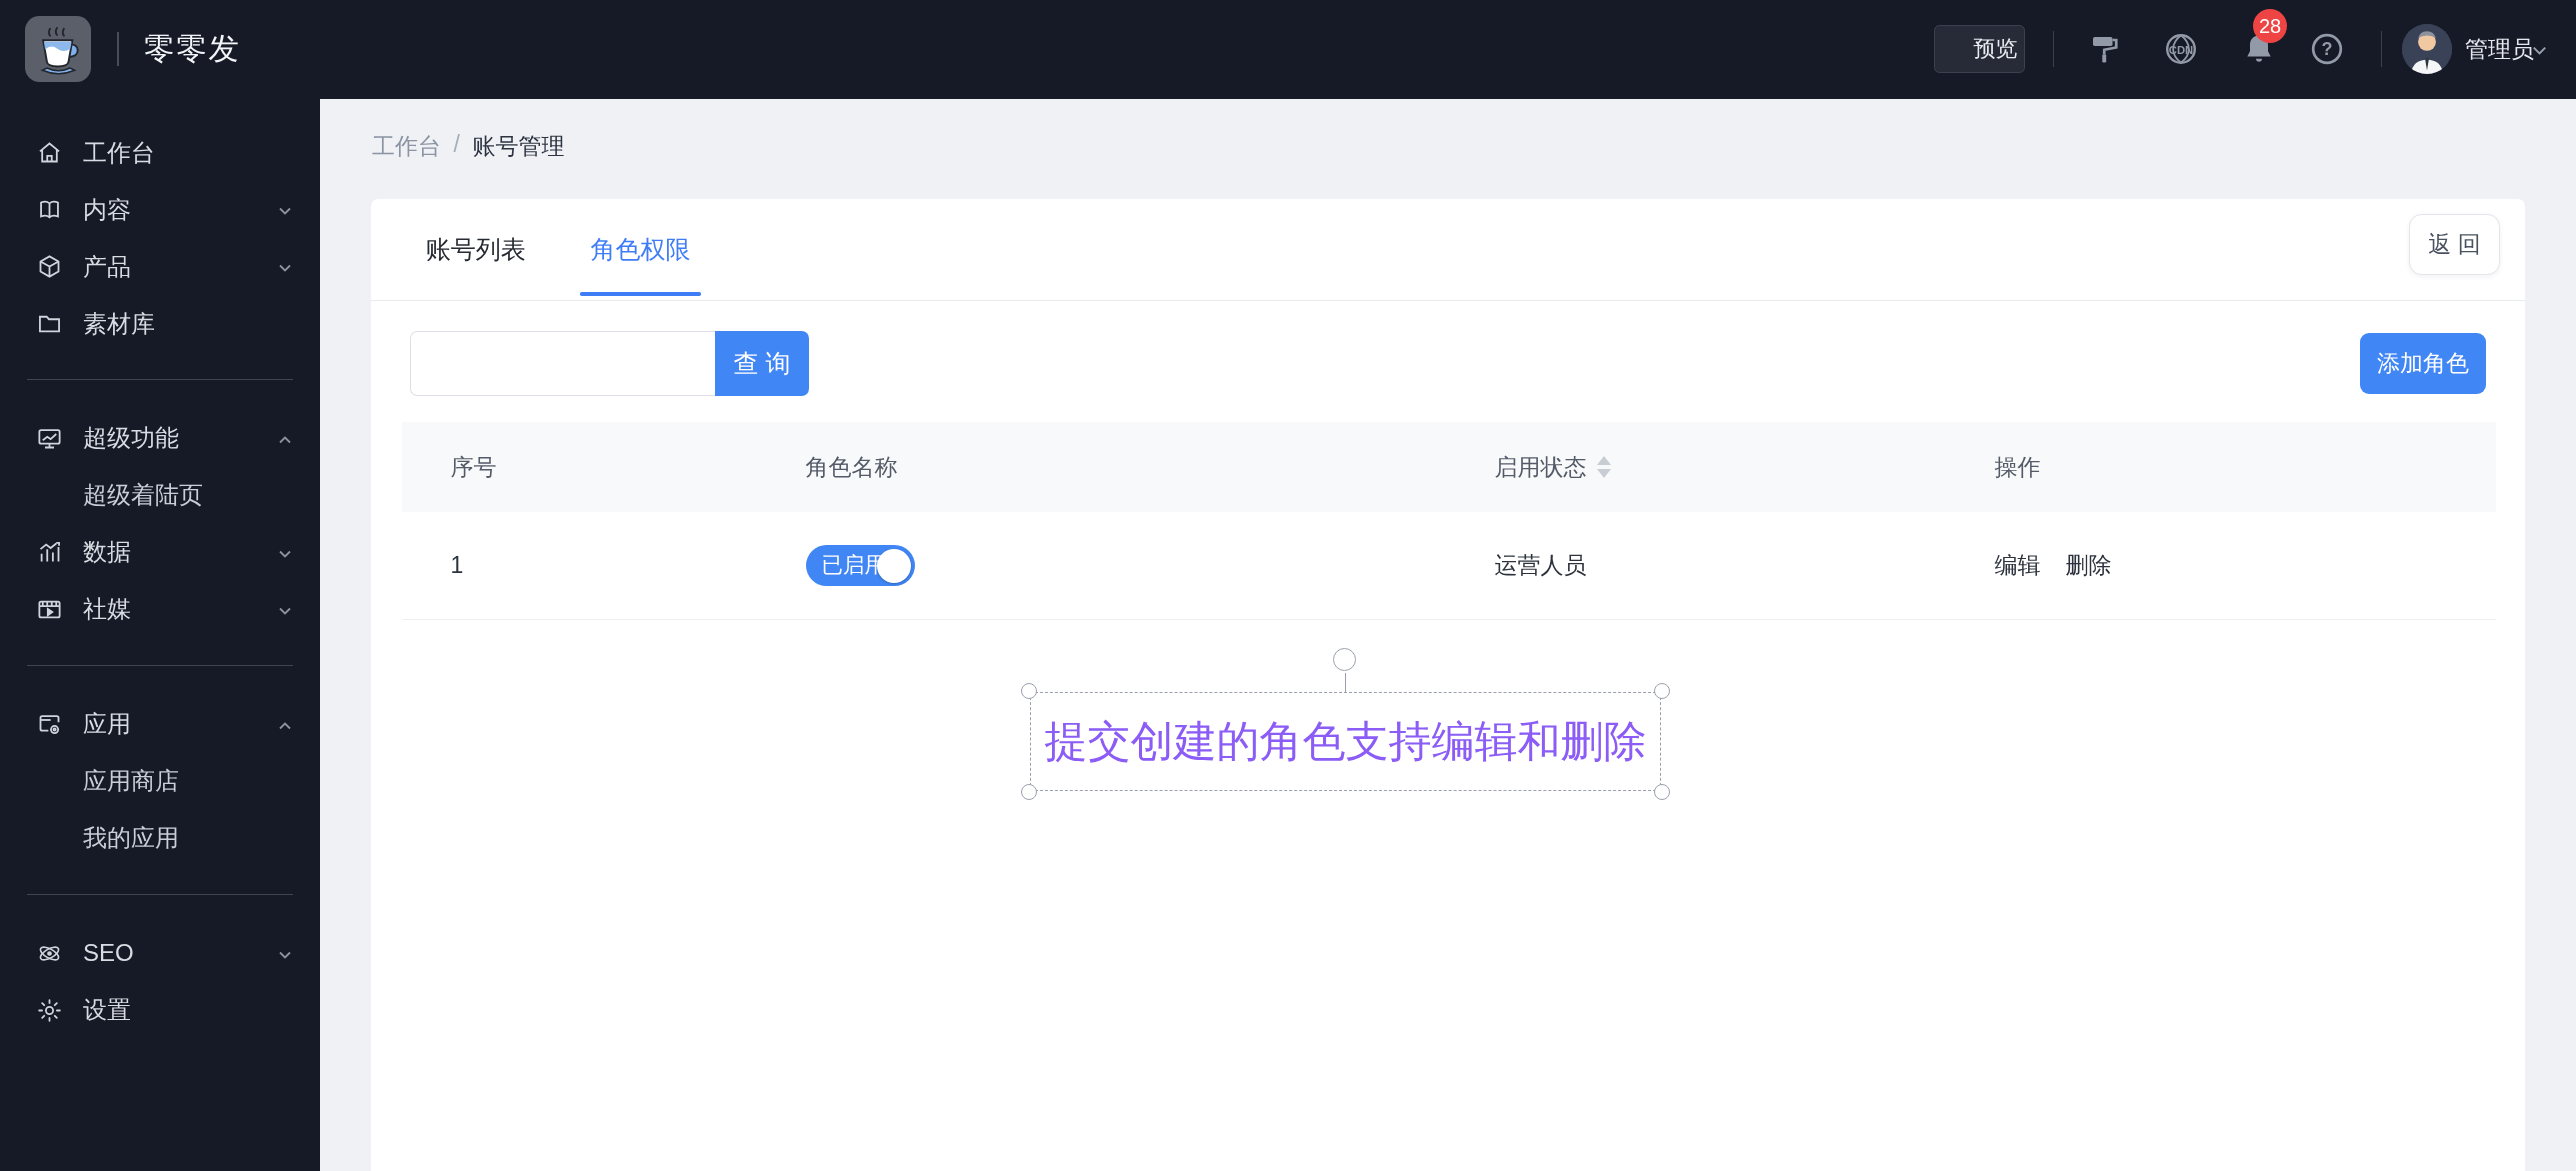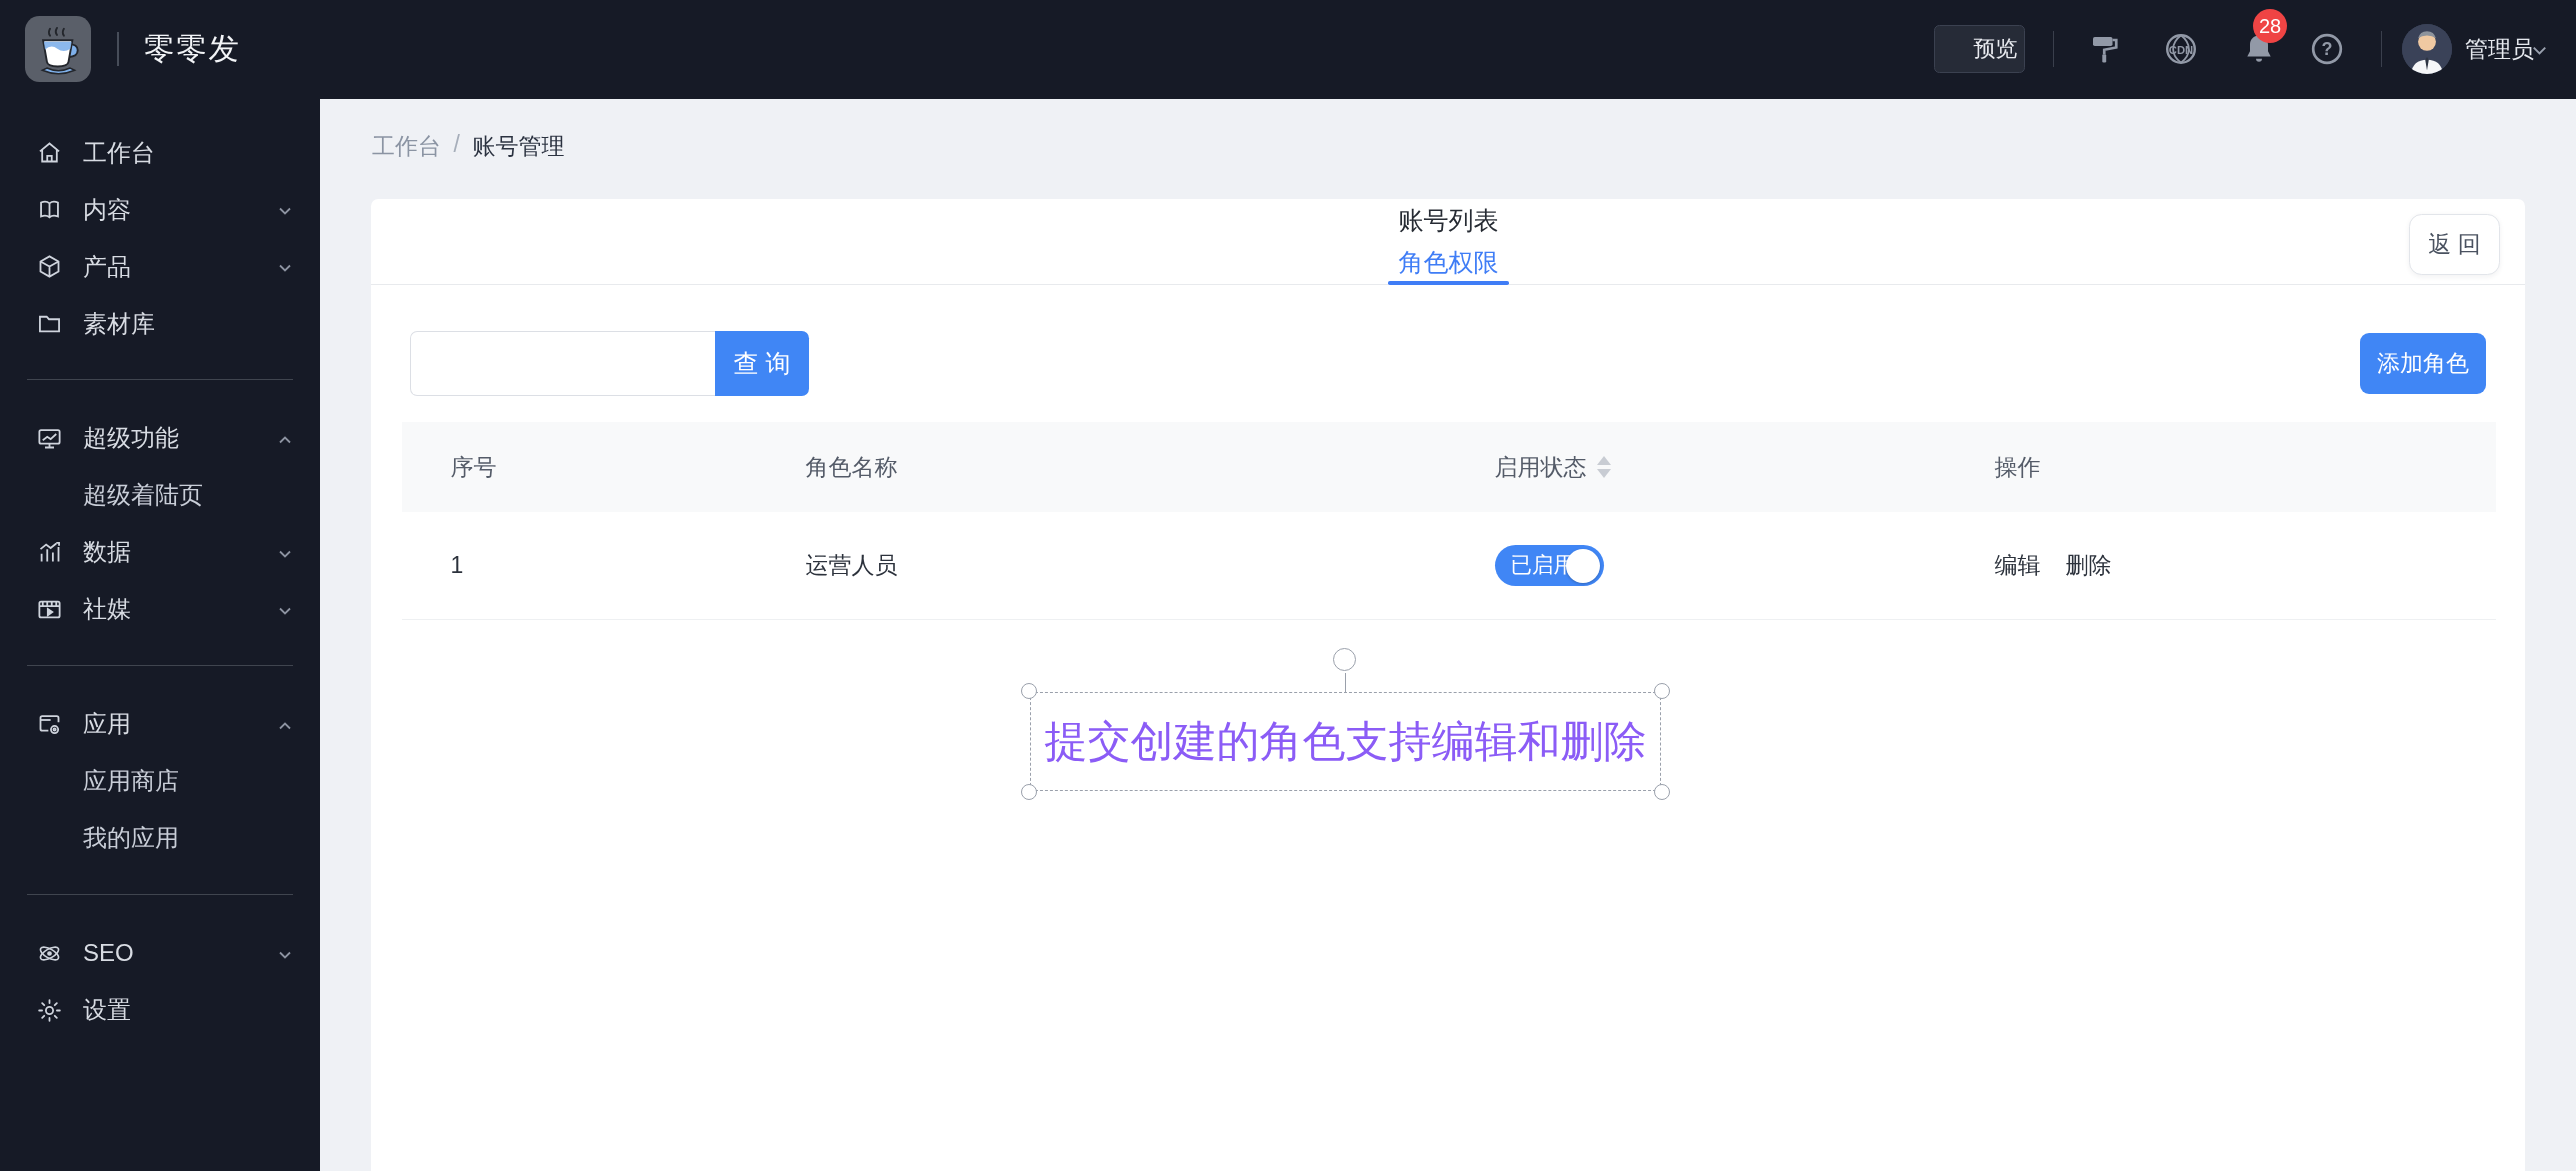--- a/index.html
+++ b/index.html
@@ -45,22 +45,22 @@
   .content { position:absolute; left:320px; top:99px; width:2256px; height:1073px; background:#eff1f5; }
   .breadcrumb { position:absolute; left:52px; top:32px; font-size:23px; display:flex; gap:12.6px; }
   .bc-link { color:#8b94a3; cursor:pointer; }
   .bc-sep { color:#a6aeba; }
   .bc-cur { color:#2b3240; }
 
   .card { position:absolute; left:51px; top:100px; width:2154px; height:973px; background:#ffffff;
     border-radius:7.2px 7.2px 0 0; }
 
   
-  .tabbar { position:relative; height:86px; border-bottom:0.9px solid #e8eaed; display:flex;
-    align-items:center; padding-left:44px;flex-direction:column; }
+  .tabbar { position:relative; height:102px; border-bottom:0.9px solid #e8eaed; display:flex;
+    align-items:center; padding-left:44px; }
   .tab { position:relative; height:91px; display:flex; align-items:center; padding:0 10.8px;
     margin-right:43px; font-size:25px; color:#262b33; cursor:pointer; }
   .tab.active { color:#3f7df6; }
   .tab.active::after { content:""; position:absolute; left:0; right:0; bottom:-0.9px; height:3.6px;
     background:#3f7df6; border-radius:1.8px; }
   .back-btn { position:absolute; top:15.2px; right:25px; width:91px; height:61px; background:#fff;
     border:0.9px solid #e2e5ea; border-radius:12.6px; box-shadow:0 1.8px 5.4px rgba(31,41,55,.06);
     font-size:23px; color:#4a5260; display:flex; align-items:center; justify-content:center; cursor:pointer; }
 
   
@@ -352,27 +352,27 @@
               <span class="car-dn"></span>
           </span>
         </div>
         <div>
           <span>操作</span>
         </div>
       </div>
 
       <div class="t-row">
         <div>1</div>
-        <div>运营人员</div>
         <div>
           <div class="toggle">
             <span class="t-label">已启用</span>
             <span class="knob"></span>
           </div>
         </div>
+        <div>运营人员</div>
         <div>
           <span class="act">编辑</span>
           <span class="act">删除</span>
         </div>
       </div>
     </div>
   </div>
 </div>
 
 <div class="anno">

